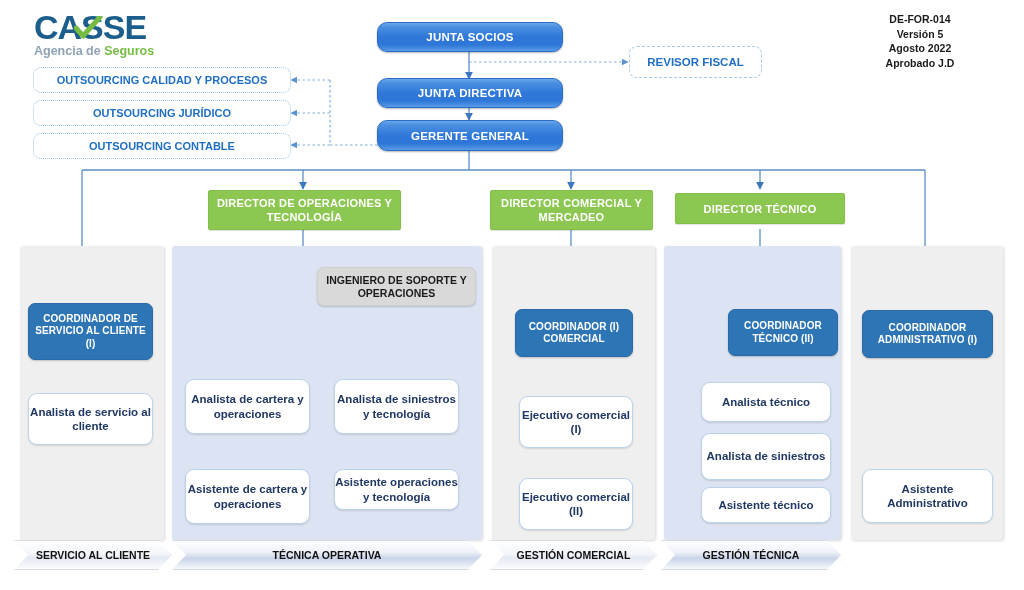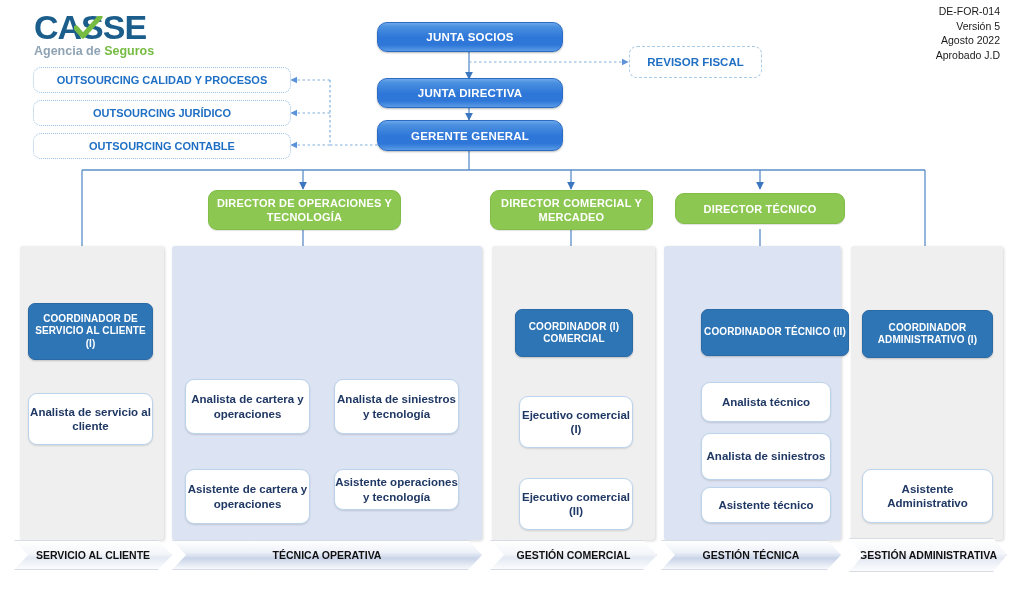--- a/index.html
+++ b/index.html
@@ -14,22 +14,22 @@
   .abs{position:absolute;box-sizing:border-box;}
 
   
   .logo{left:34px;top:10px;width:150px;height:52px;}
   .logo-main{font-size:34px;font-weight:bold;letter-spacing:-1px;color:#1B5E8C;line-height:34px;}
   .logo-sub{font-size:12.5px;font-weight:bold;line-height:13px;color:#8FA3B4;margin-top:1px;}
   .logo-sub .grn{color:#76BC43;}
   .logo-check{position:absolute;left:40px;top:6px;}
 
   
-  .meta{right:24px;top:4px;width:160px;text-align:right;
-        font-size:10.5px;font-weight:normal;color:#1a1a1a;line-height:14.5px;}
+  .meta{right:24px;top:12px;width:160px;text-align:center;
+        font-size:10.5px;font-weight:bold;color:#1a1a1a;line-height:14.5px;}
 
   
   .gbox{ 
     border-radius:10px;
     background:linear-gradient(to bottom,#6CA8EC 0%,#4A8FE0 14%,#2E77D8 52%,#2E77D8 78%,#5A9BE6 100%);
     border:1px solid #2A6CC4;
     box-shadow:0 1px 2px rgba(0,0,0,.28);
     color:#ffffff;font-weight:bold;font-size:11.5px;letter-spacing:.2px;
     display:flex;align-items:center;justify-content:center;text-align:center;
   }
@@ -39,21 +39,21 @@
     color:#1F6FC4;font-weight:bold;font-size:11px;
     display:flex;align-items:center;justify-content:center;text-align:center;
   }
   .rfbox{
     border-radius:8px;background:#ffffff;
     border:1.4px dashed #A8CBE8;
     color:#1F6FC4;font-weight:bold;font-size:11.5px;
     display:flex;align-items:center;justify-content:center;text-align:center;
   }
   .greenbox{
-    border-radius:9px;background:#8CC751;border:1px solid #82BE47;
+    border-radius:2px;background:#8CC751;border:1px solid #82BE47;
     color:#ffffff;font-weight:bold;font-size:11px;letter-spacing:.2px;
     display:flex;align-items:center;justify-content:center;text-align:center;
     line-height:14px;box-shadow:0 1px 1px rgba(0,0,0,.12);
   }
   .coordbox{
     border-radius:7px;background:#2E75B6;border:1px solid #2A6AA6;
     color:#ffffff;font-weight:bold;font-size:10px;letter-spacing:.1px;
     display:flex;align-items:center;justify-content:center;text-align:center;
     line-height:12.5px;box-shadow:0 1px 2px rgba(0,0,0,.2);
   }
@@ -199,36 +199,36 @@
 
   <div class="abs panel panel-gray" style="left:20px;top:246px;width:144px;height:294px;"></div>
   <div class="abs panel panel-blue" style="left:172px;top:246px;width:310px;height:294px;"></div>
   <div class="abs panel panel-gray" style="left:492px;top:246px;width:163px;height:294px;"></div>
   <div class="abs panel panel-blue" style="left:664px;top:246px;width:177px;height:294px;"></div>
   <div class="abs panel panel-gray" style="left:851px;top:246px;width:152px;height:294px;"></div>
 
   <div class="abs coordbox" style="left:28px;top:303px;width:125px;height:57px;">COORDINADOR DE SERVICIO AL CLIENTE (I)</div>
   <div class="abs whitebox" style="left:28px;top:393px;width:125px;height:52px;">Analista de servicio al cliente</div>
 
+  <div class="abs graybox" style="left:317px;top:267px;width:159px;height:39px;">INGENIERO DE SOPORTE Y OPERACIONES</div>
   <div class="abs whitebox" style="left:185px;top:379px;width:125px;height:55px;">Analista de cartera y operaciones</div>
   <div class="abs whitebox" style="left:334px;top:379px;width:125px;height:55px;">Analista de siniestros y tecnología</div>
   <div class="abs whitebox" style="left:185px;top:469px;width:125px;height:55px;">Asistente de cartera y operaciones</div>
   <div class="abs whitebox" style="left:334px;top:469px;width:125px;height:41px;">Asistente operaciones y tecnología</div>
 
   <div class="abs coordbox" style="left:515px;top:309px;width:118px;height:48px;">COORDINADOR (I) COMERCIAL</div>
   <div class="abs whitebox" style="left:519px;top:396px;width:114px;height:52px;">Ejecutivo comercial (I)</div>
   <div class="abs whitebox" style="left:519px;top:478px;width:114px;height:52px;">Ejecutivo comercial (II)</div>
 
-  <div class="abs coordbox" style="left:701px;top:309px;width:148px;height:47px;">COORDINADOR TÉCNICO  (II)</div>
+  <div class="abs coordbox" style="left:728px;top:309px;width:110px;height:47px;">COORDINADOR TÉCNICO  (II)</div>
   <div class="abs whitebox" style="left:701px;top:382px;width:130px;height:40px;">Analista técnico</div>
   <div class="abs whitebox" style="left:701px;top:433px;width:130px;height:47px;">Analista de siniestros</div>
   <div class="abs whitebox" style="left:701px;top:487px;width:130px;height:36px;">Asistente técnico</div>
 
   <div class="abs coordbox" style="left:862px;top:310px;width:131px;height:48px;">COORDINADOR ADMINISTRATIVO (I)</div>
   <div class="abs whitebox" style="left:862px;top:469px;width:131px;height:54px;">Asistente Administrativo</div>
 
   <div class="abs chev" style="left:14px;top:540px;width:158px;">SERVICIO AL CLIENTE</div>
   <div class="abs chev blue" style="left:172px;top:540px;width:310px;">TÉCNICA OPERATIVA</div>
   <div class="abs chev" style="left:490px;top:540px;width:167px;">GESTIÓN COMERCIAL</div>
   <div class="abs chev blue" style="left:661px;top:540px;width:180px;">GESTIÓN TÉCNICA</div>
-  <div class="abs chev" style="left:849px;top:538px;width:158px;height:34px;">GESTIÓN ADMINISTRATIVA</div>
 
 </div>
 
 </body></html>

